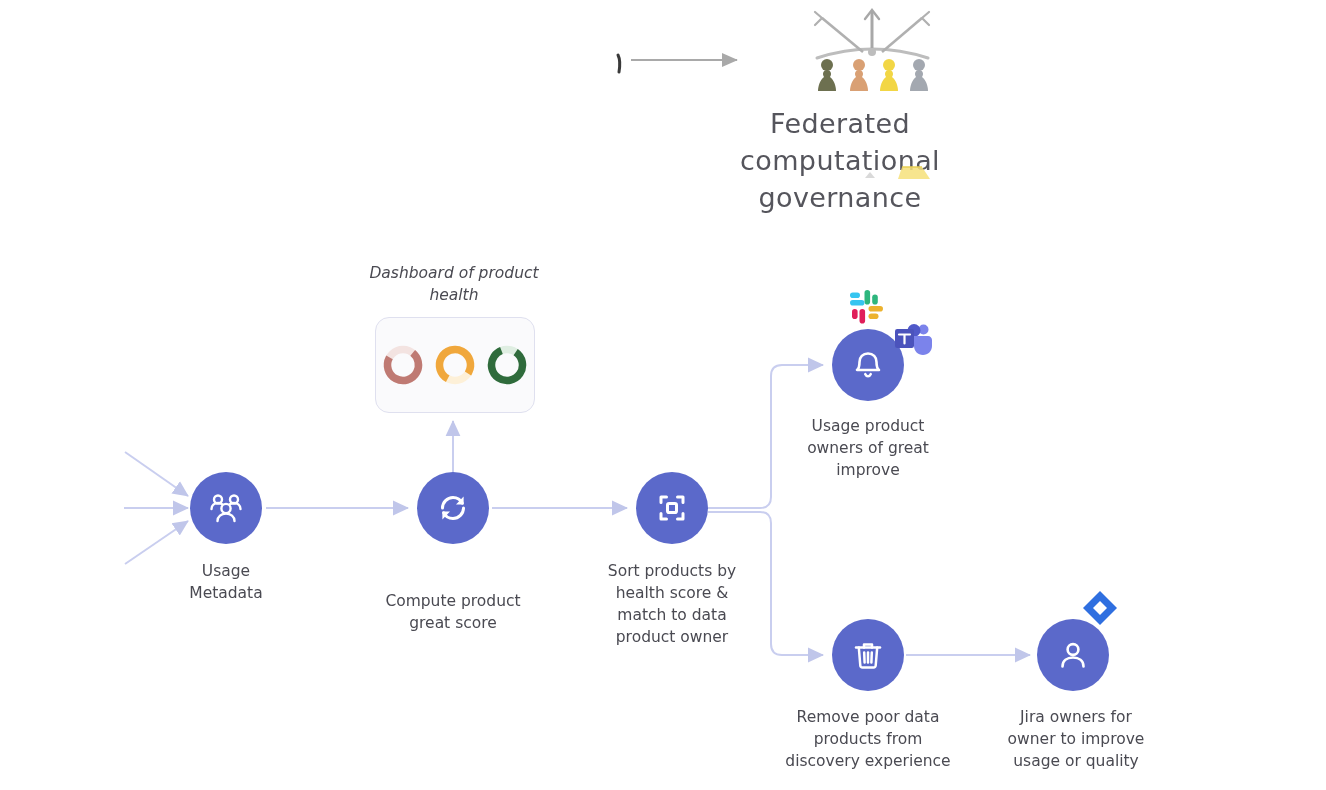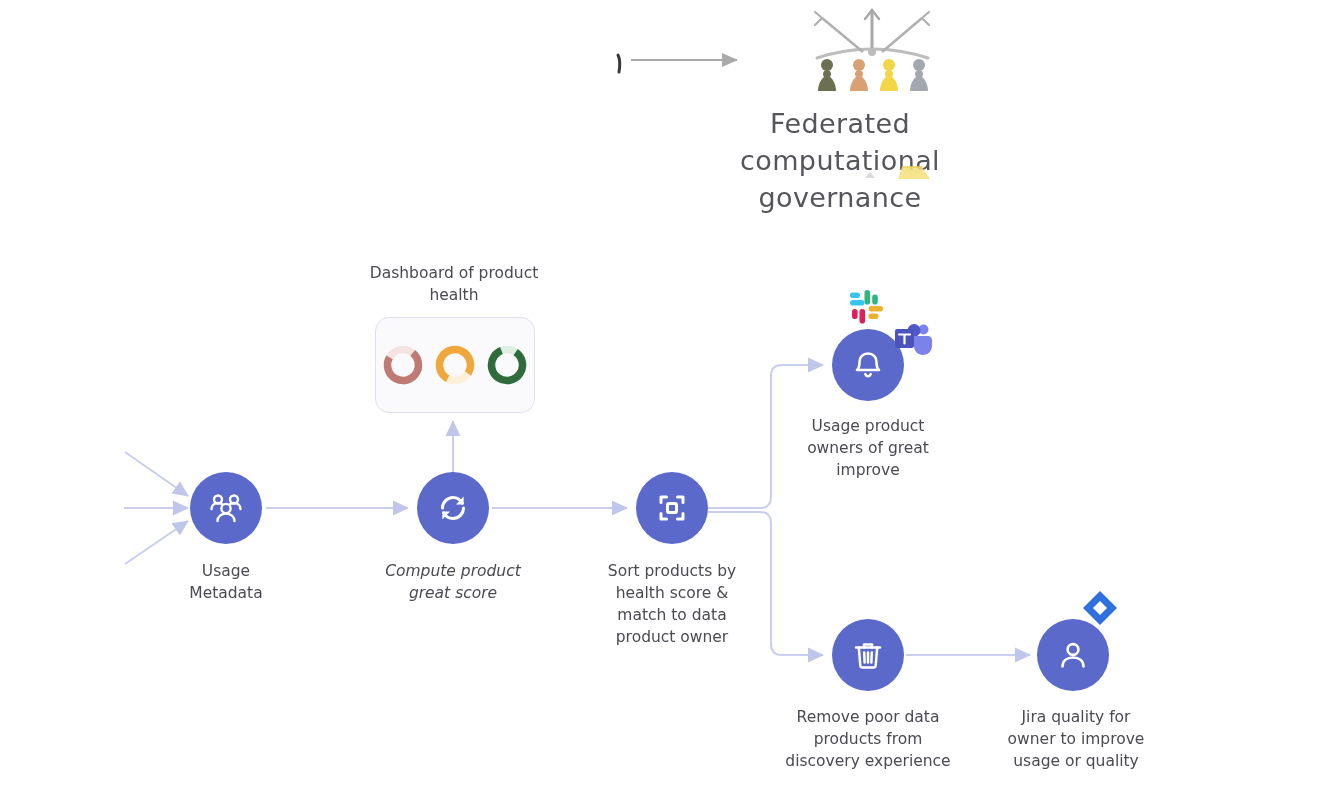--- a/index.html
+++ b/index.html
@@ -100,20 +100,21 @@
   .dash-title {
     position: absolute;
     left: 364px;
     top: 262px;
     width: 180px;
     text-align: center;
     font-size: 15.5px;
     line-height: 22px;
     color: #4a4a52;
     font-family: "DejaVu Sans", sans-serif;
+    font-style: italic;
   }
 
   
   .badge {
     position: absolute;
   }
   .gold-bar {
     position: absolute;
     left: 888px;
     top: 163px;
@@ -244,21 +245,21 @@
   <div class="node" style="left:417px;top:472px;">
     <svg width="38" height="38" viewBox="0 0 38 38">
       <g fill="none" stroke="#ffffff" stroke-width="3" stroke-linecap="round" stroke-linejoin="round">
         <path d="M8.5,19 C8.5,13.2 13.2,8.5 19,8.5 C23.1,8.5 26.6,10.8 28.3,14.2"></path>
         <path d="M29.5,19 C29.5,24.8 24.8,29.5 19,29.5 C14.9,29.5 11.4,27.2 9.7,23.8"></path>
       </g>
       <path d="M29.6,7.6 L29.6,15.4 L22,15.4 Z" fill="#ffffff"></path>
       <path d="M8.4,30.4 L8.4,22.6 L16,22.6 Z" fill="#ffffff"></path>
     </svg>
   </div>
-  <div class="node-label" style="left:373px;top:560px;width:160px;font-style:italic;">
+  <div class="node-label" style="left:373px;top:590px;width:160px;">
     <div>Compute product</div>
     <div>great score</div>
   </div>
 
   <div class="node" style="left:636px;top:472px;">
     <svg width="38" height="38" viewBox="0 0 38 38">
       <g fill="none" stroke="#ffffff" stroke-width="3" stroke-linecap="round" stroke-linejoin="round">
         <path d="M8,13.5 L8,8 L13.5,8"></path>
         <path d="M24.5,8 L30,8 L30,13.5"></path>
         <path d="M30,24.5 L30,30 L24.5,30"></path>
@@ -334,18 +335,18 @@
         <path d="M8.5,30.5 C8.5,24.6 13.2,21.5 19,21.5 C24.8,21.5 29.5,24.6 29.5,30.5"></path>
       </g>
     </svg>
   </div>
 
   <svg class="badge" style="left:1080px;top:588px;width:40px;height:40px;" viewBox="0 0 40 40">
     <path d="M20,3 L37,20 L20,37 L3,20 Z" fill="#2f6fe0"></path>
     <path d="M20,13 L27,20 L20,27 L13,20 Z" fill="#ffffff"></path>
   </svg>
   <div class="node-label" style="left:996px;top:706px;width:160px;">
-    <div>Jira quality for</div>
+    <div>Jira owners for</div>
     <div>owner to improve</div>
     <div>usage or quality</div>
   </div>
 
 </div>
 
 </body></html>

